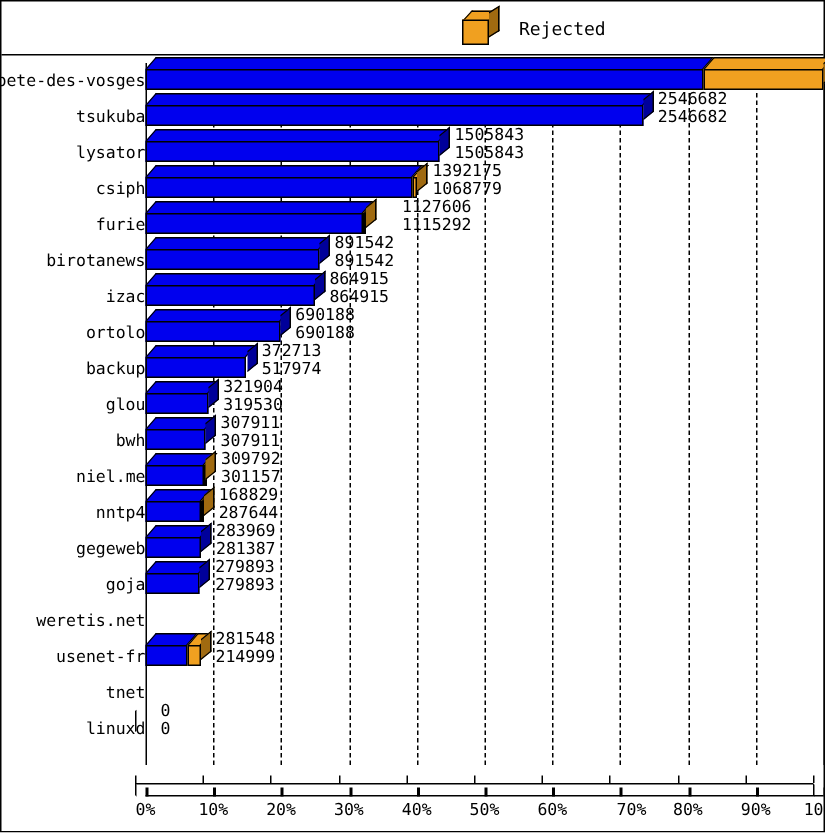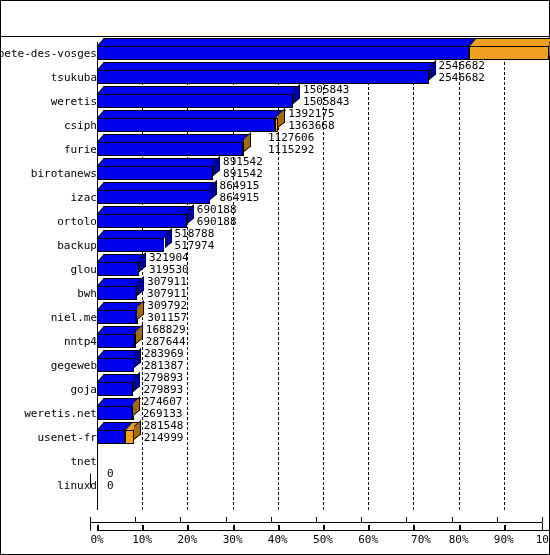--- a/index.html
+++ b/index.html
@@ -236,20 +236,28 @@
     height: 9px;
     border-left: 1px solid #000;
   }
 </style>
 </head>
 <body>
 
 <div id="page">
 
   <div id="legend">
+    <div class="legend-entry rejected">
+      <span class="legend-cube">
+        <span class="topf" style="background:#f0a020"></span>
+        <span class="side" style="background:#a06a10"></span>
+        <span class="front" style="background:#f0a020"></span>
+      </span>
+      <span class="legend-label">Rejected</span>
+    </div>
   </div>
 
   <div id="plot-wrap">
     <div id="grid">
         <div class="gridline axis0" style="left: 96px;"></div>
         <div class="gridline" style="left: 141.2px;"></div>
         <div class="gridline" style="left: 186.4px;"></div>
         <div class="gridline" style="left: 231.6px;"></div>
         <div class="gridline" style="left: 276.8px;"></div>
         <div class="gridline" style="left: 322px;"></div>
@@ -289,21 +297,21 @@
               <div class="seg accepted" style="left: 0px; width: 331.579px;"></div>
               <div class="cap-side accepted" style="left: 331.579px;"></div>
             </div>
             <div class="values" style="left: 341.579px;">
               <div>2546682</div>
               <div>2546682</div>
             </div>
           </div>
         </div>
         <div class="row">
-          <div class="row-label">weretis</div>
+          <div class="row-label">lysator</div>
           <div class="bar-area">
             <div class="bar3d" style="width: 196.061px;">
               <div class="cap-top accepted" style="left: 0px; width: 196.061px;"></div>
               <div class="seg accepted" style="left: 0px; width: 196.061px;"></div>
               <div class="cap-side accepted" style="left: 196.061px;"></div>
             </div>
             <div class="values" style="left: 206.061px;">
               <div>1505843</div>
               <div>1505843</div>
             </div>
@@ -314,21 +322,21 @@
           <div class="bar-area">
             <div class="bar3d" style="width: 181.262px;">
               <div class="cap-top accepted" style="left: 0px; width: 177.55px;"></div>
               <div class="cap-top rejected" style="left: 177.55px; width: 3.71162px;"></div>
               <div class="seg accepted" style="left: 0px; width: 177.55px;"></div>
               <div class="seg rejected" style="left: 177.55px; width: 3.71162px;"></div>
               <div class="cap-side rejected" style="left: 181.262px;"></div>
             </div>
             <div class="values" style="left: 191.262px;">
               <div>1392175</div>
-              <div>1363668</div>
+              <div>1068779</div>
             </div>
           </div>
         </div>
         <div class="row">
           <div class="row-label">furie</div>
           <div class="bar-area">
             <div class="bar3d" style="width: 146.815px;">
               <div class="cap-top accepted" style="left: 0px; width: 145.211px;"></div>
               <div class="cap-top rejected" style="left: 145.211px; width: 1.60329px;"></div>
               <div class="seg accepted" style="left: 0px; width: 145.211px;"></div>
@@ -385,21 +393,21 @@
         </div>
         <div class="row">
           <div class="row-label">backup</div>
           <div class="bar-area">
             <div class="bar3d" style="width: 67.5464px;">
               <div class="cap-top accepted" style="left: 0px; width: 67.4404px;"></div>
               <div class="seg accepted" style="left: 0px; width: 67.4404px;"></div>
               <div class="cap-side accepted" style="left: 67.5464px;"></div>
             </div>
             <div class="values" style="left: 77.5464px;">
-              <div>518788</div>
+              <div>372713</div>
               <div>517974</div>
             </div>
           </div>
         </div>
         <div class="row">
           <div class="row-label">glou</div>
           <div class="bar-area">
             <div class="bar3d" style="width: 41.912px;">
               <div class="cap-top accepted" style="left: 0px; width: 41.6029px;"></div>
               <div class="seg accepted" style="left: 0px; width: 41.6029px;"></div>
@@ -480,33 +488,20 @@
               <div class="cap-side accepted" style="left: 36.4422px;"></div>
             </div>
             <div class="values" style="left: 46.4422px;">
               <div>279893</div>
               <div>279893</div>
             </div>
           </div>
         </div>
         <div class="row">
           <div class="row-label">weretis.net</div>
-          <div class="bar-area">
-            <div class="bar3d" style="width: 35.7539px;">
-              <div class="cap-top accepted" style="left: 0px; width: 35.0412px;"></div>
-              <div class="cap-top rejected" style="left: 35.0412px; width: 0.712717px;"></div>
-              <div class="seg accepted" style="left: 0px; width: 35.0412px;"></div>
-              <div class="seg rejected" style="left: 35.0412px; width: 0.712717px;"></div>
-              <div class="cap-side rejected" style="left: 35.7539px;"></div>
-            </div>
-            <div class="values" style="left: 45.7539px;">
-              <div>274607</div>
-              <div>269133</div>
-            </div>
-          </div>
         </div>
         <div class="row">
           <div class="row-label">usenet-fr</div>
           <div class="bar-area">
             <div class="bar3d" style="width: 36.6576px;">
               <div class="cap-top accepted" style="left: 0px; width: 27.9929px;"></div>
               <div class="cap-top rejected" style="left: 27.9929px; width: 8.6647px;"></div>
               <div class="seg accepted" style="left: 0px; width: 27.9929px;"></div>
               <div class="seg rejected" style="left: 27.9929px; width: 8.6647px;"></div>
               <div class="cap-side rejected" style="left: 36.6576px;"></div>

